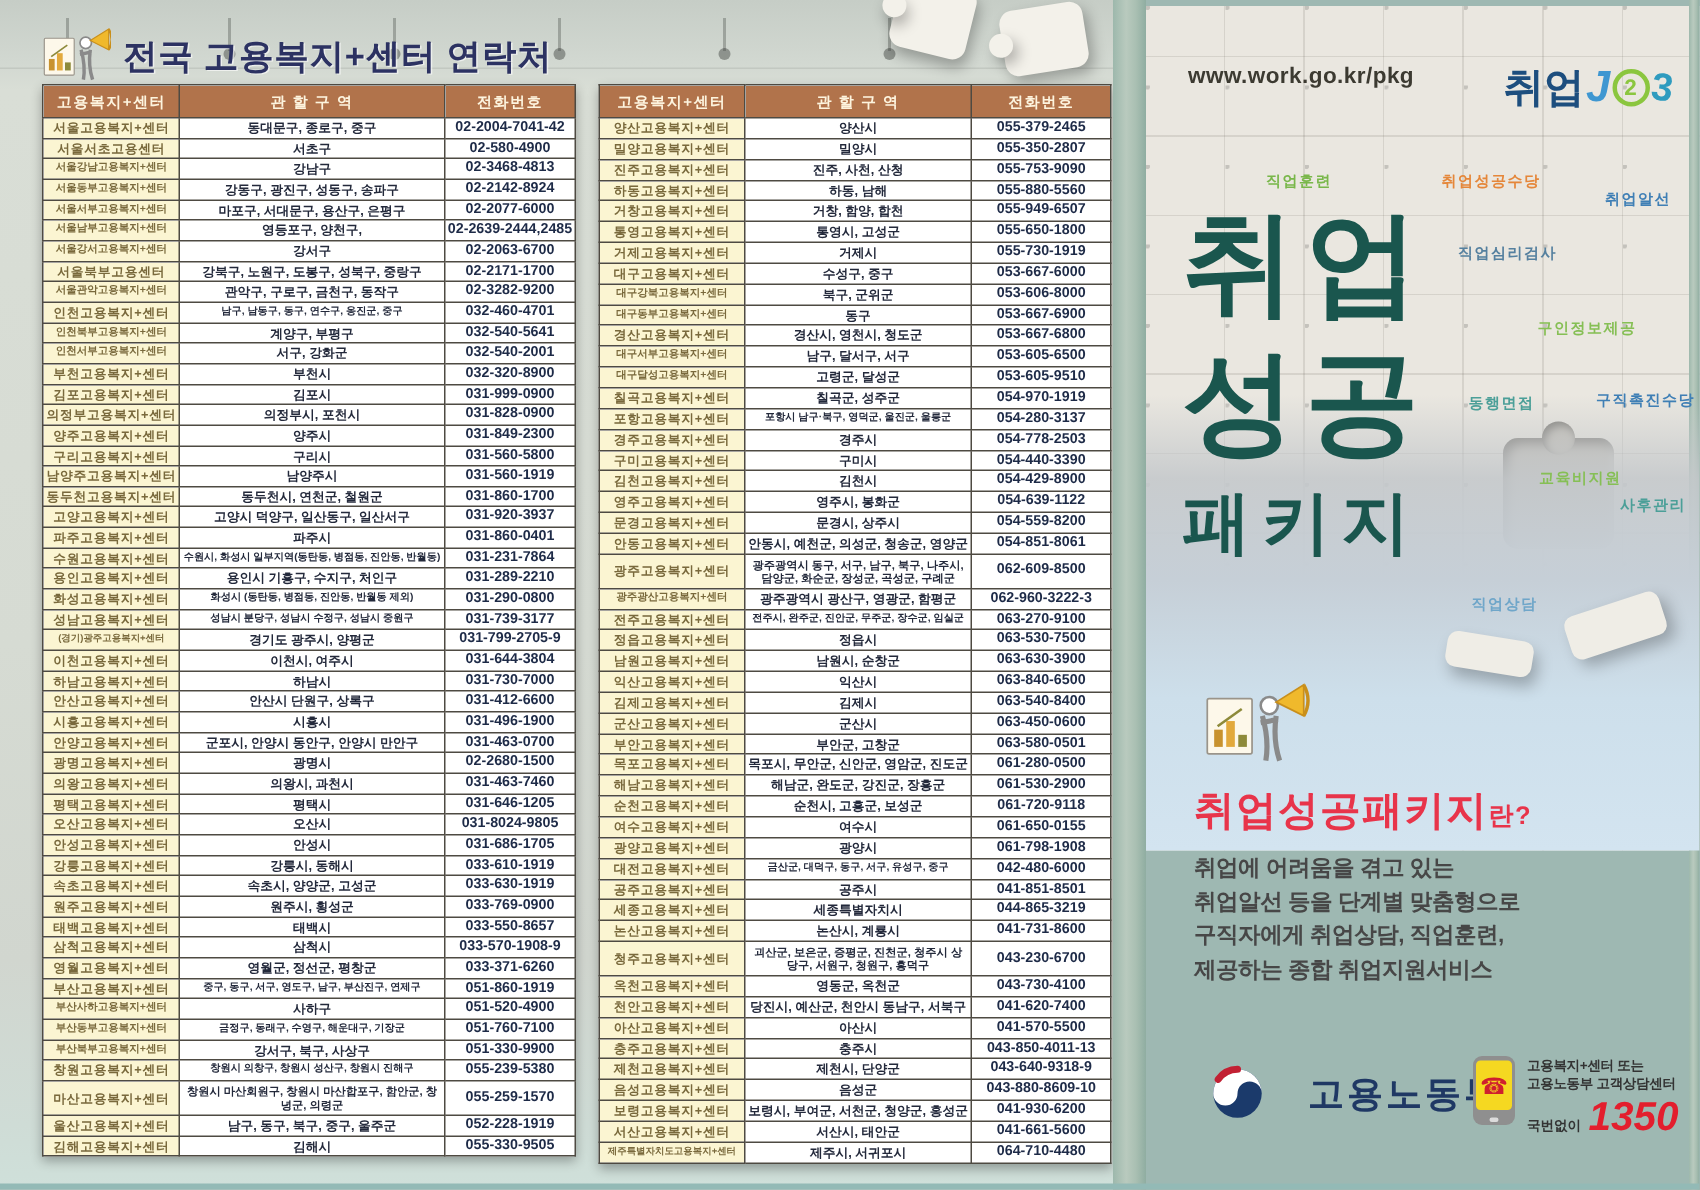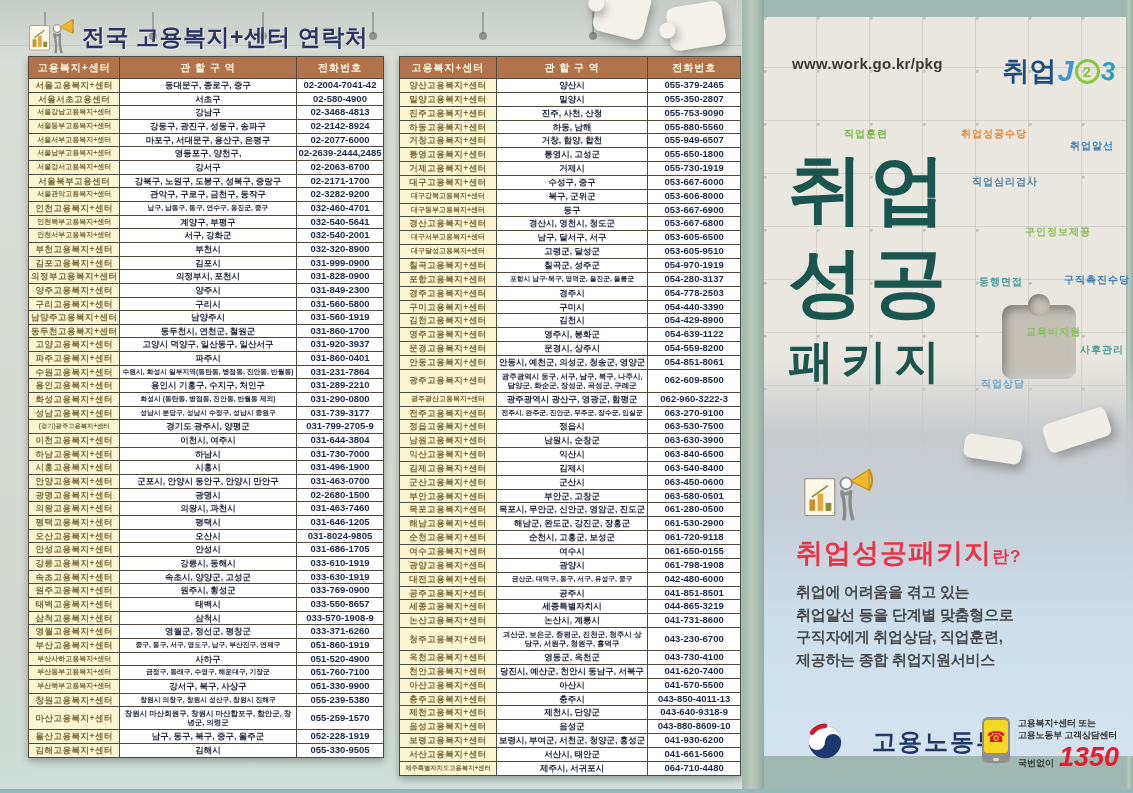--- a/index.html
+++ b/index.html
@@ -45,21 +45,21 @@
   #tableLeft .t-body .cell{height:12.65px;line-height:12.65px;}
   #tableMiddle .t-body .cell{height:12.85px;line-height:12.85px;}
   #tableLeft .t-body .c-region.wrap,#tableMiddle .t-body .c-region.wrap{line-height:9px;height:auto;}
 
   
   .fold-strip{position:absolute;top:0;height:793px;
     background:linear-gradient(90deg,#9db8ac,#b9cabe 40%,#a9bfb2 70%,#8fada1);}
   .bottom-strip{position:absolute;left:0;bottom:0;width:1133px;height:4px;background:#93bab6;z-index:9;}
 
   
-  .right-page{position:absolute;left:764px;top:17px;width:369px;height:739px;
+  .right-page{position:absolute;left:764px;top:4px;width:369px;height:563px;
     background-color:#eae7e0;
     background-image:
       radial-gradient(circle 2px at 1px 1px, rgba(0,0,0,.16) 1.4px, transparent 2px),
       repeating-linear-gradient(0deg, transparent 0 52px, rgba(90,85,75,.14) 52px 53px),
       repeating-linear-gradient(90deg, transparent 0 52px, rgba(90,85,75,.14) 52px 53px);
     background-size:53px 53px,auto,auto;}
   .right-page::after{content:"";position:absolute;left:0;top:0;width:100%;height:100%;
     background:linear-gradient(180deg, rgba(200,204,206,0) 46%, rgba(196,200,203,.88) 56%,
       #c6cfd7 68%, #cddfeb 82%, #d3e4f0 100%);pointer-events:none;z-index:1;}
   .rp{position:absolute;z-index:2;}
@@ -284,20 +284,25 @@
             <div class="cell c-name">이천고용복지+센터</div>
             <div class="cell c-region">이천시, 여주시</div>
             <div class="cell c-phone">031-644-3804</div>
           </div>
           <div class="t-row">
             <div class="cell c-name">하남고용복지+센터</div>
             <div class="cell c-region">하남시</div>
             <div class="cell c-phone">031-730-7000</div>
           </div>
           <div class="t-row">
+            <div class="cell c-name">안산고용복지+센터</div>
+            <div class="cell c-region">안산시 단원구, 상록구</div>
+            <div class="cell c-phone">031-412-6600</div>
+          </div>
+          <div class="t-row">
             <div class="cell c-name">시흥고용복지+센터</div>
             <div class="cell c-region">시흥시</div>
             <div class="cell c-phone">031-496-1900</div>
           </div>
           <div class="t-row">
             <div class="cell c-name">안양고용복지+센터</div>
             <div class="cell c-region">군포시, 안양시 동안구, 안양시 만안구</div>
             <div class="cell c-phone">031-463-0700</div>
           </div>
           <div class="t-row">
@@ -669,21 +674,21 @@
     <div id="scatterLayer">
         <span class="puzzle-word pw-0" style="color: rgb(121, 183, 74);">직업훈련</span>
         <span class="puzzle-word pw-1" style="color: rgb(229, 135, 58);">취업성공수당</span>
         <span class="puzzle-word pw-2" style="color: rgb(63, 127, 181);">취업알선</span>
         <span class="puzzle-word pw-3" style="color: rgb(85, 128, 159);">직업심리검사</span>
         <span class="puzzle-word pw-4" style="color: rgb(134, 191, 85);">구인정보제공</span>
         <span class="puzzle-word pw-5" style="color: rgb(75, 159, 152);">동행면접</span>
         <span class="puzzle-word pw-6" style="color: rgb(63, 127, 181);">구직촉진수당</span>
         <span class="puzzle-word pw-7" style="color: rgb(134, 191, 85);">교육비지원</span>
         <span class="puzzle-word pw-8" style="color: rgb(75, 159, 152);">사후관리</span>
-        <span class="puzzle-word pw-9" style="color: rgb(111, 166, 201);">직업상담</span>
+        <span class="puzzle-word pw-9" style="color: rgb(111, 166, 201); margin-top: 32px;">직업상담</span>
       </div>
 
     <div class="rp puzzle-hole"></div>
     <div class="rp floor-piece" style="left:280px;top:398px;width:66px;height:30px;transform:rotate(-18deg)"></div>
     <div class="rp floor-piece" style="left:200px;top:420px;width:58px;height:24px;transform:rotate(9deg)"></div>
 
     <div class="rp big-title">
       <div class="bt-1">취업</div>
       <div class="bt-2">성공</div>
       <div class="bt-3">패키지</div>

